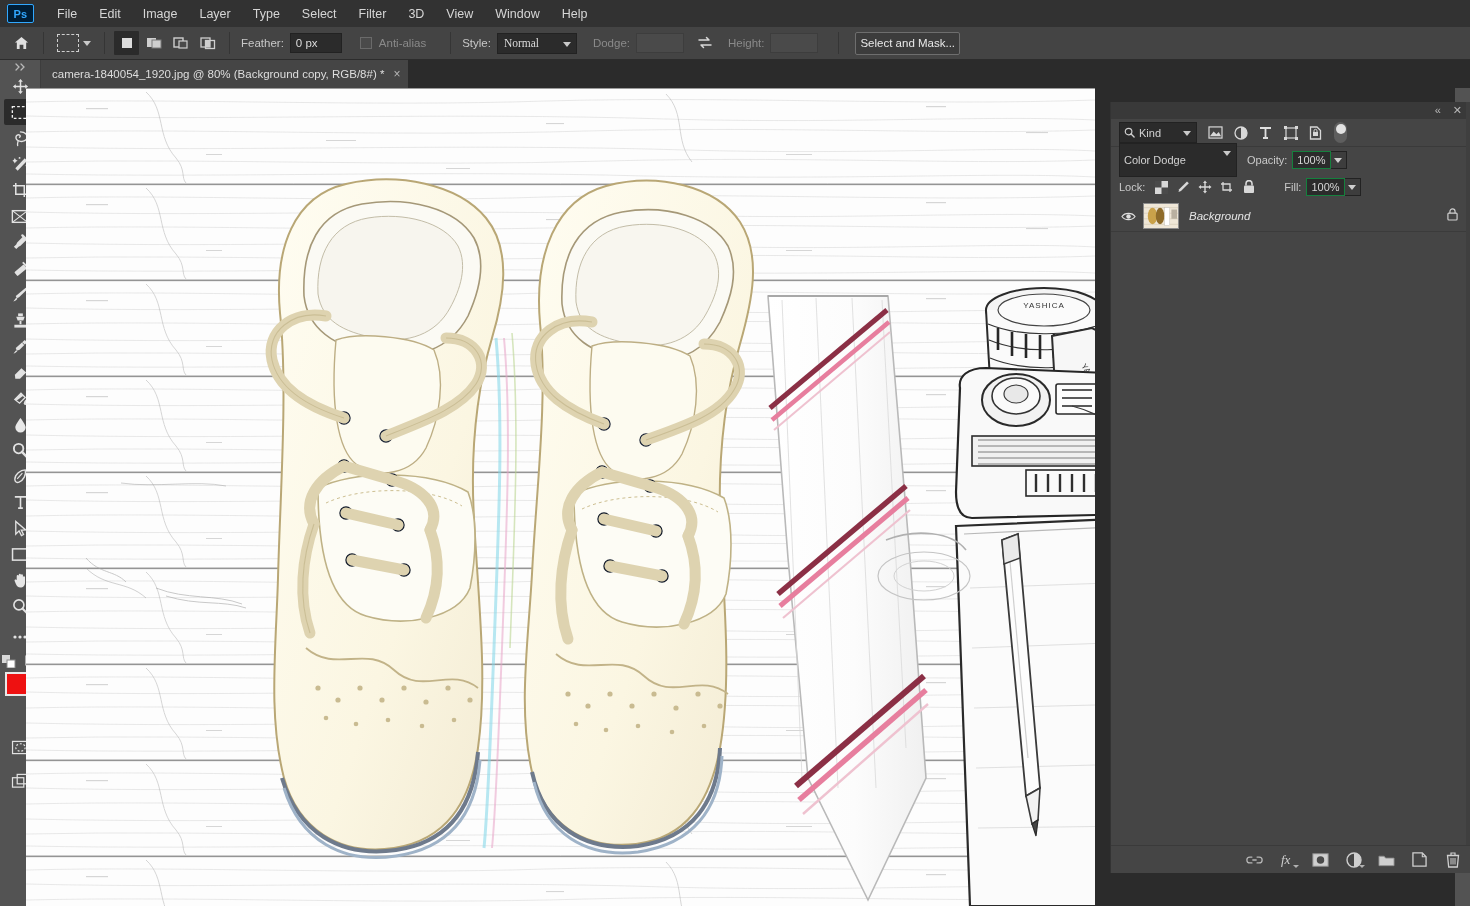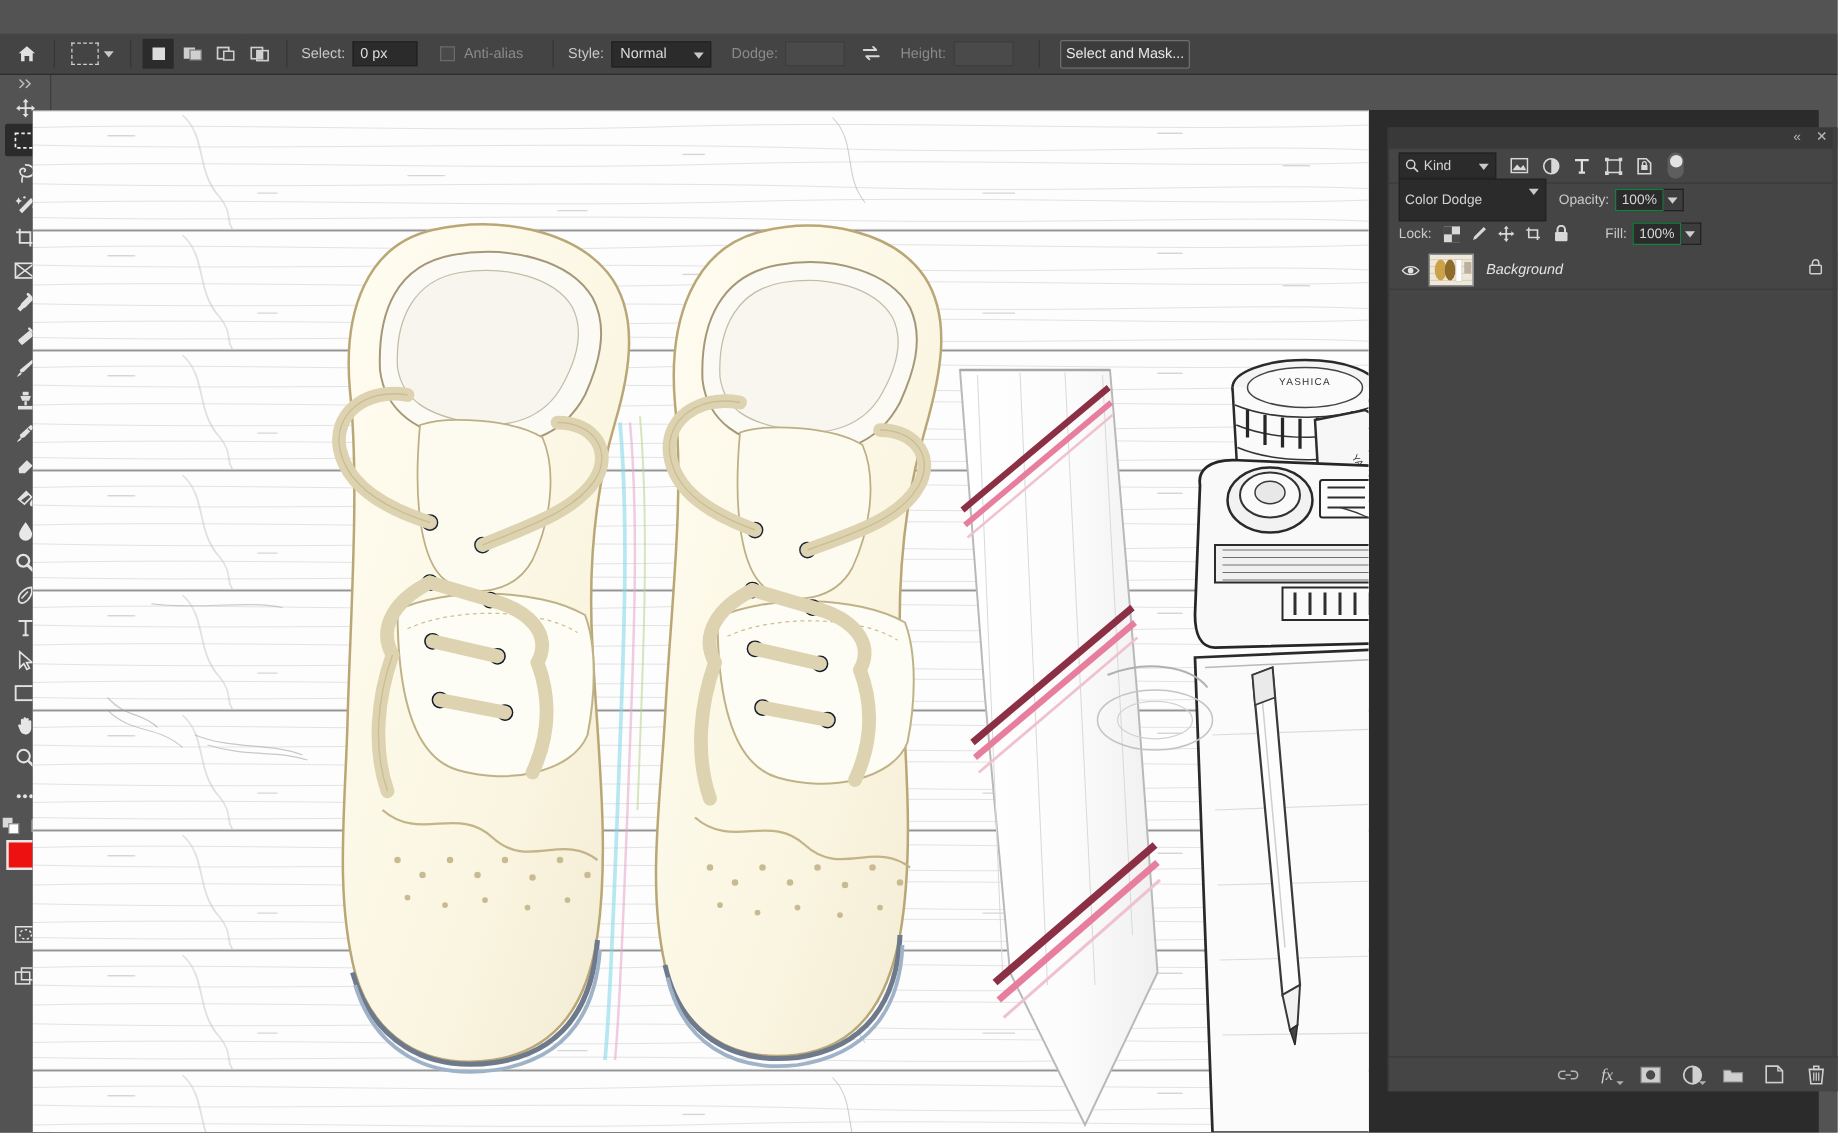--- a/index.html
+++ b/index.html
@@ -63,21 +63,21 @@
     height: 20px; font-size: 11.5px; padding: 0 5px; line-height: 18px;
   }
   .opt-input.dimmed { background: #4a4a4a; border-color: #3d3d3d; color: #7d7d7d; }
   .opt-check {
     width: 12px; height: 12px; background: #4a4a4a; border: 1px solid #6a6a6a;
     margin-right: 5px;
   }
   .opt-select {
     background: #2b2b2b; border: 1px solid #222; color: #dcdcdc;
     height: 21px; font-size: 11.5px; padding: 0 16px 0 6px;
-    display: flex; align-items: center; position: relative; min-width: 80px;
+    display: flex; align-items: center; position: relative; min-width: 80px; font-family: Liberation Serif, serif;
   }
   .opt-select .caret-dn { position: absolute; right: 5px; top: 8px; }
   .opt-btn {
     background: #3c3c3c; border: 1px solid #6e6e6e; color: #e8e8e8;
     height: 23px; font-size: 11.5px; padding: 0 4px;
     display: flex; align-items: center; border-radius: 2px;
   }
   .swap-icon { width: 22px; height: 20px; display:flex; align-items:center; justify-content:center; }
 
   
@@ -233,20 +233,34 @@
   }
   .scroll-hint {
     position: absolute; right: 0; top: 0; width: 4px; height: 771px; background: #3f3f3f;
   }
 </style>
 </head>
 <body>
 
 <div id="app">
 
+  <div class="menubar">
+    <div class="ps-logo">Ps</div>
+    <div class="menu-item">File</div>
+    <div class="menu-item">Edit</div>
+    <div class="menu-item">Image</div>
+    <div class="menu-item">Layer</div>
+    <div class="menu-item">Type</div>
+    <div class="menu-item">Select</div>
+    <div class="menu-item">Filter</div>
+    <div class="menu-item">3D</div>
+    <div class="menu-item">View</div>
+    <div class="menu-item">Window</div>
+    <div class="menu-item">Help</div>
+  </div>
 
   <div class="optionsbar">
     <div class="home-btn">
       <svg width="15" height="14" viewBox="0 0 16 15">
           <path d="M8 1 L15 7 L13 7 L13 14 L10 14 L10 9.5 L6 9.5 L6 14 L3 14 L3 7 L1 7 Z" fill="#e0e0e0"></path>
         </svg>
     </div>
     <div class="opt-sep"></div>
     <div class="tool-preset">
       <div class="tp-swatch"></div>
@@ -273,21 +287,21 @@
       </div>
       <div class="selmode">
         <svg width="16" height="14" viewBox="0 0 16 14">
             <rect x="1" y="2" width="9" height="9" fill="none" stroke="#cfcfcf" stroke-width="1.3"></rect>
             <rect x="5.5" y="4.5" width="9" height="8" fill="none" stroke="#cfcfcf" stroke-width="1.3"></rect>
             <rect x="5.5" y="4.5" width="4.5" height="6.5" fill="#cfcfcf"></rect>
           </svg>
       </div>
     </div>
     <div class="opt-sep"></div>
-    <div class="opt-label">Select:</div>
+    <div class="opt-label">Feather:</div>
     <div class="opt-input" style="width:52px">0 px</div>
     <div style="display:flex;align-items:center;margin-left:18px">
       <div class="opt-check"></div>
       <div class="opt-label dim">Anti-alias</div>
     </div>
     <div class="opt-sep" style="margin-left:18px"></div>
     <div class="opt-label">Style:</div>
     <div class="opt-select" style="width:80px">
       <span>Normal</span>
       <div class="caret-dn"></div>
@@ -298,20 +312,26 @@
       <svg width="16" height="14" viewBox="0 0 16 14">
           <path d="M2 4 H12 L9.5 1.5 M14 9 H4 L6.5 11.5" stroke="#d8d8d8" stroke-width="1.5" fill="none" stroke-linecap="round" stroke-linejoin="round"></path>
         </svg>
     </div>
     <div class="opt-label dim">Height:</div>
     <div class="opt-input dimmed" style="width:48px"></div>
     <div class="opt-sep" style="margin-left:20px;margin-right:16px"></div>
     <div class="opt-btn">Select and Mask...</div>
   </div>
 
+  <div class="tabbar">
+    <div class="doctab">
+      <span class="label">camera-1840054_1920.jpg @ 80% (Background copy, RGB/8#) *</span>
+      <span class="tab-close">×</span>
+    </div>
+  </div>
 
   <div class="toolbar">
     <div class="tb-expand">
       <svg width="11" height="8" viewBox="0 0 11 8">
           <path d="M1 1 L4 4 L1 7 M6 1 L9 4 L6 7" stroke="#b9b9b9" stroke-width="1.3" fill="none" stroke-linecap="round"></path>
         </svg>
     </div>
 
     <div class="tool">
       <svg width="17" height="17" viewBox="0 0 18 18">

